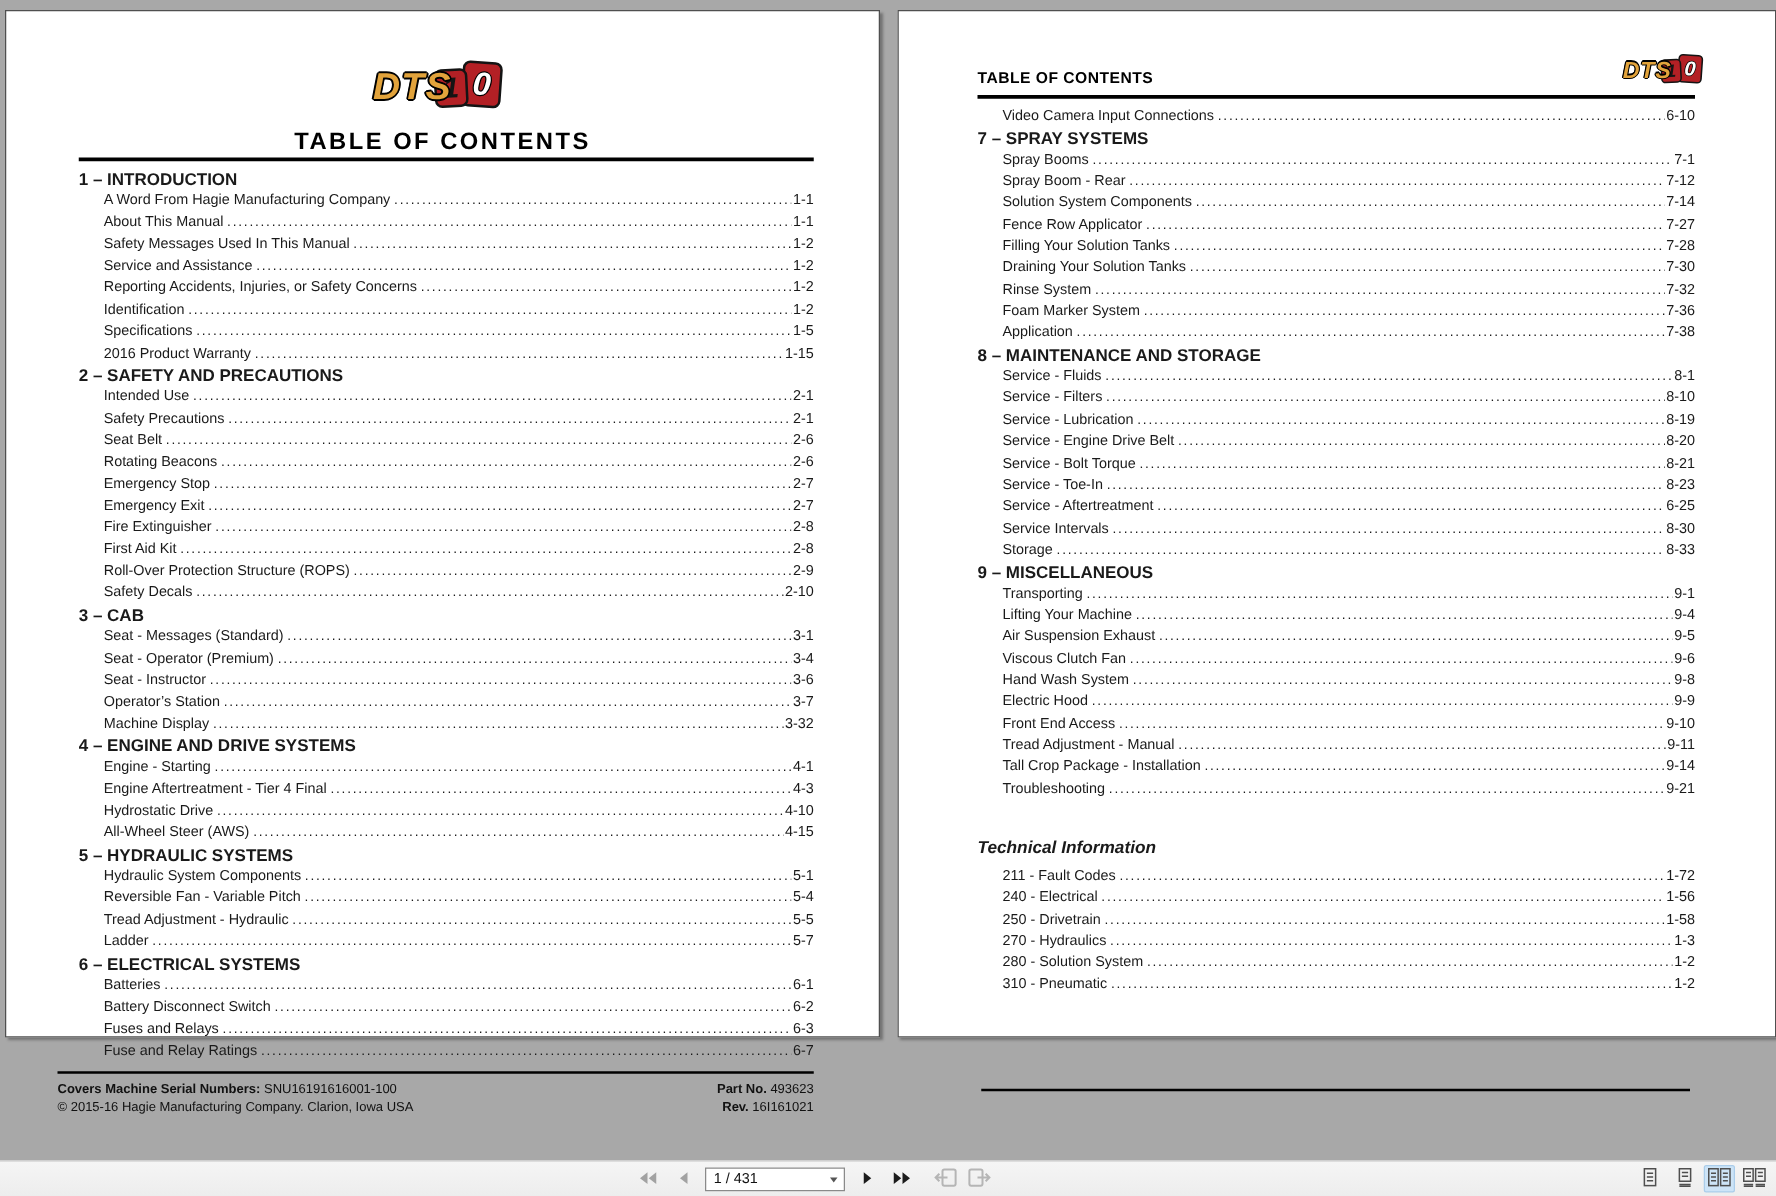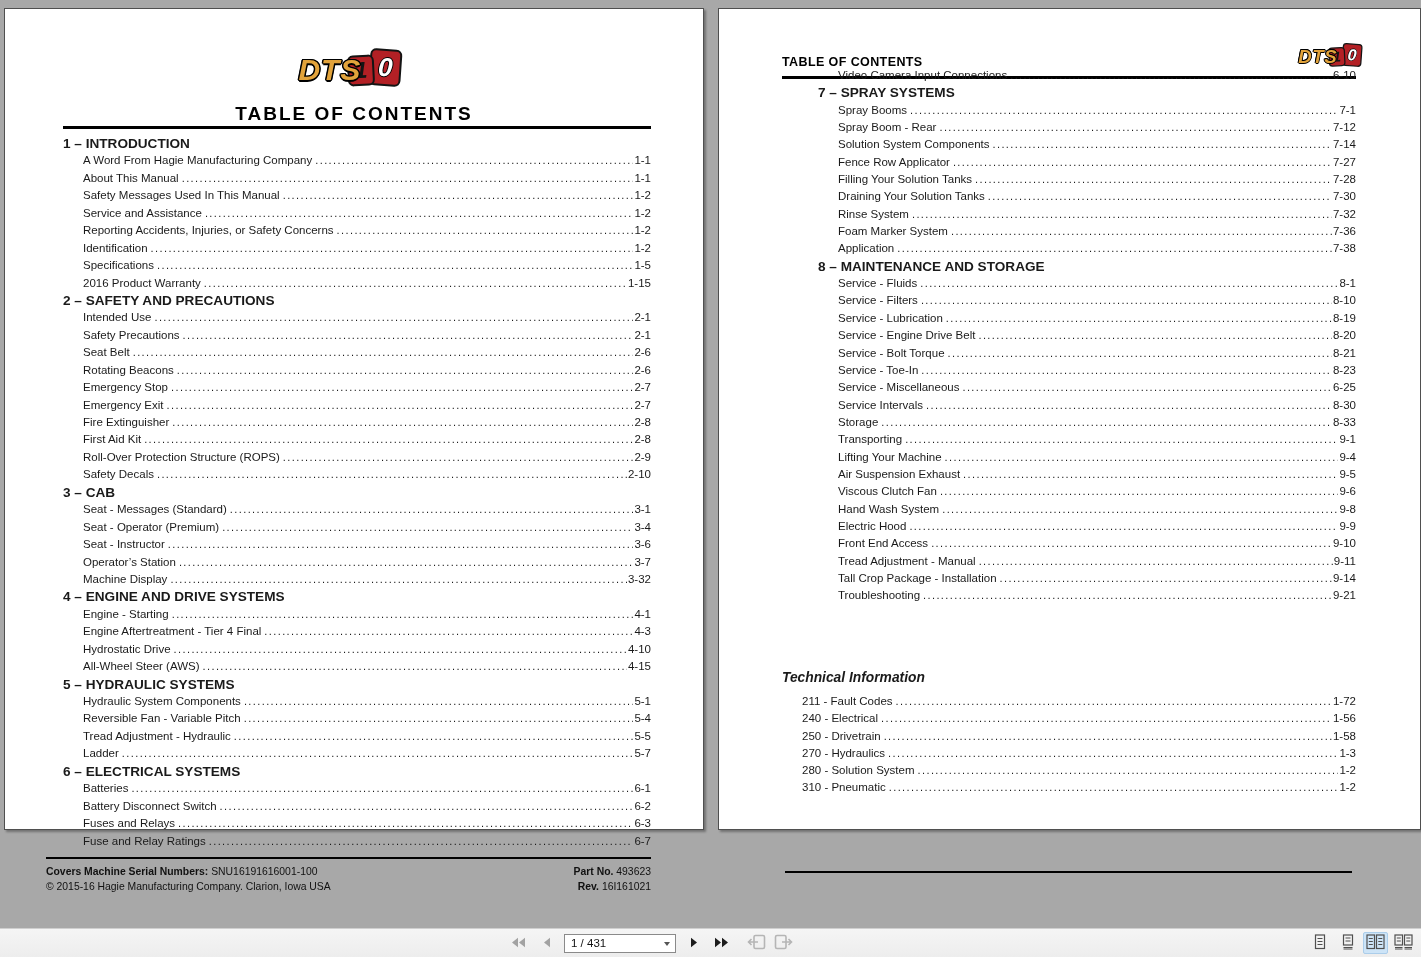--- a/index.html
+++ b/index.html
@@ -43,21 +43,21 @@
     font-size:19px;font-weight:bold;letter-spacing:2px;color:#000;}
   .lp-rule{position:absolute;top:117px;left:58px;right:52px;height:3px;background:#000;}
   .rp-header{position:absolute;top:46px;left:63px;font-size:12.5px;font-weight:bold;
     letter-spacing:.4px;color:#000;}
   .rp-logo{position:absolute;top:37px;right:58px;}
   .rp-rule{position:absolute;top:67px;left:63px;right:64px;height:3px;background:#000;}
 
   
   .toc{position:absolute;color:#1a1a1a;}
   .lp-toc{top:126px;left:58px;right:52px;--lh:17.45px;}
-  .rp-toc{top:58px;left:63px;right:64px;margin-left:36px;--lh:17.35px;}
+  .rp-toc{top:76px;left:63px;right:64px;--lh:17.35px;}
   .toc-h{height:var(--lh,17.4px);line-height:var(--lh,17.4px);
     font-size:13.6px;font-weight:bold;white-space:nowrap;}
   .toc-e{height:var(--lh,17.4px);display:flex;align-items:baseline;
     padding-left:20px;font-size:11.5px;line-height:var(--lh,17.4px);}
   .toc-e .lbl{white-space:nowrap;margin-right:3px;}
   .toc-e .dots{flex:1;overflow:hidden;white-space:nowrap;letter-spacing:1.4px;
     font-size:11px;}
   .toc-e .dots::after{content:"..................................................................................................................................................................................................................................................................................";}
   .toc-e .pg{white-space:nowrap;margin-left:1px;}
 
@@ -398,34 +398,35 @@
         <span class="lbl">Service - Bolt Torque</span>
         <span class="dots"></span>
         <span class="pg">8-21</span>
       </div>
       <div class="toc-e">
         <span class="lbl">Service - Toe-In</span>
         <span class="dots"></span>
         <span class="pg">8-23</span>
       </div>
       <div class="toc-e">
-        <span class="lbl">Service - Miscellaneous</span>
+        <span class="lbl">Service - Aftertreatment</span>
         <span class="dots"></span>
         <span class="pg">6-25</span>
       </div>
       <div class="toc-e">
         <span class="lbl">Service Intervals</span>
         <span class="dots"></span>
         <span class="pg">8-30</span>
       </div>
       <div class="toc-e">
         <span class="lbl">Storage</span>
         <span class="dots"></span>
         <span class="pg">8-33</span>
       </div>
+      <div class="toc-h">9 – MISCELLANEOUS</div>
       <div class="toc-e">
         <span class="lbl">Transporting</span>
         <span class="dots"></span>
         <span class="pg">9-1</span>
       </div>
       <div class="toc-e">
         <span class="lbl">Lifting Your Machine</span>
         <span class="dots"></span>
         <span class="pg">9-4</span>
       </div>

